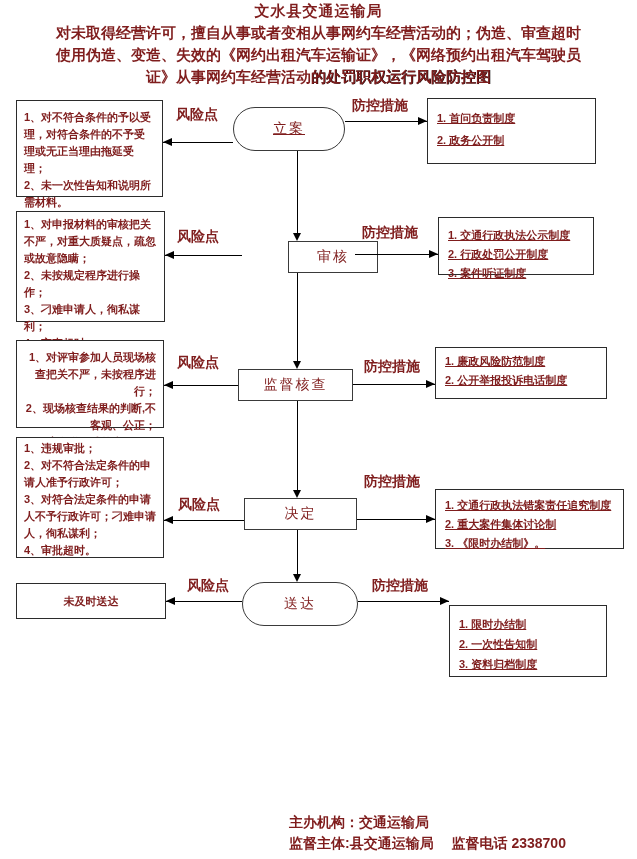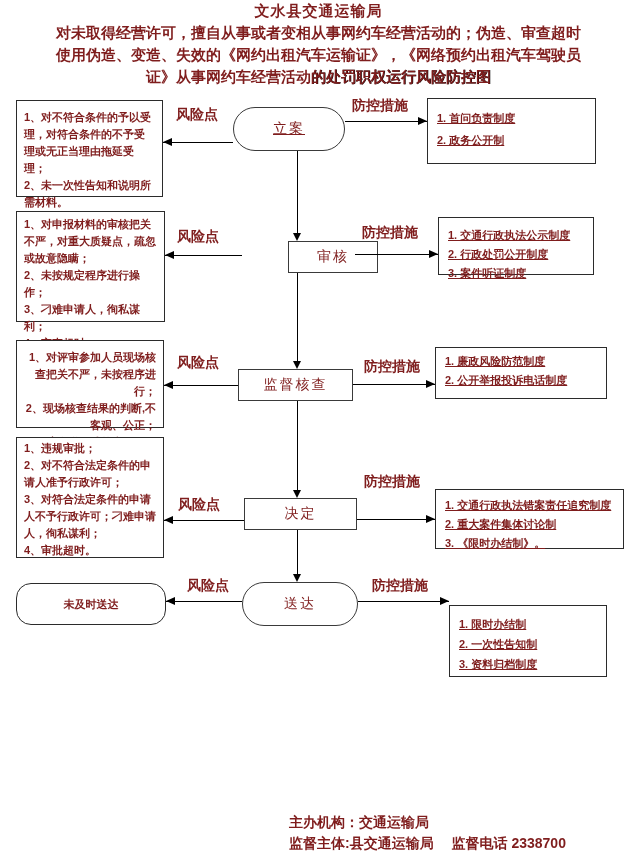--- a/index.html
+++ b/index.html
@@ -94,21 +94,21 @@
   <div class="flow-label" style="left:178px;top:496px;">风险点</div>
   <div class="hline arr-left" style="left:164px;top:520px;width:80px;"></div>
   <div class="node" style="left:244px;top:498px;width:113px;height:32px;">决定</div>
   <div class="flow-label" style="left:364px;top:473px;">防控措施</div>
   <div class="hline arr-right" style="left:357px;top:519px;width:78px;"></div>
   <div class="box measure-text" style="left:435px;top:489px;width:189px;height:60px;padding-top:6px;">1. 交通行政执法错案责任追究制度
 2. 重大案件集体讨论制
 3. 《限时办结制》。</div>
   <div class="vline arr-down" style="left:297px;top:530px;height:45px;"></div>
 
-  <div class="box center-text" style="left:16px;top:583px;width:150px;height:42px;border-radius:15px;">未及时送达</div>
+  <div class="box center-text" style="left:16px;top:583px;width:150px;height:36px;">未及时送达</div>
   <div class="flow-label" style="left:187px;top:577px;">风险点</div>
   <div class="hline arr-left" style="left:166px;top:601px;width:76px;"></div>
   <div class="node stadium" style="left:242px;top:582px;width:116px;height:44px;">送达</div>
   <div class="flow-label" style="left:372px;top:577px;">防控措施</div>
   <div class="hline arr-right" style="left:358px;top:601px;width:91px;"></div>
   <div class="box measure-text lh20" style="left:449px;top:605px;width:158px;height:72px;">1. 限时办结制
 2. 一次性告知制
 3. 资料归档制度</div>
 
   <div class="footer">

